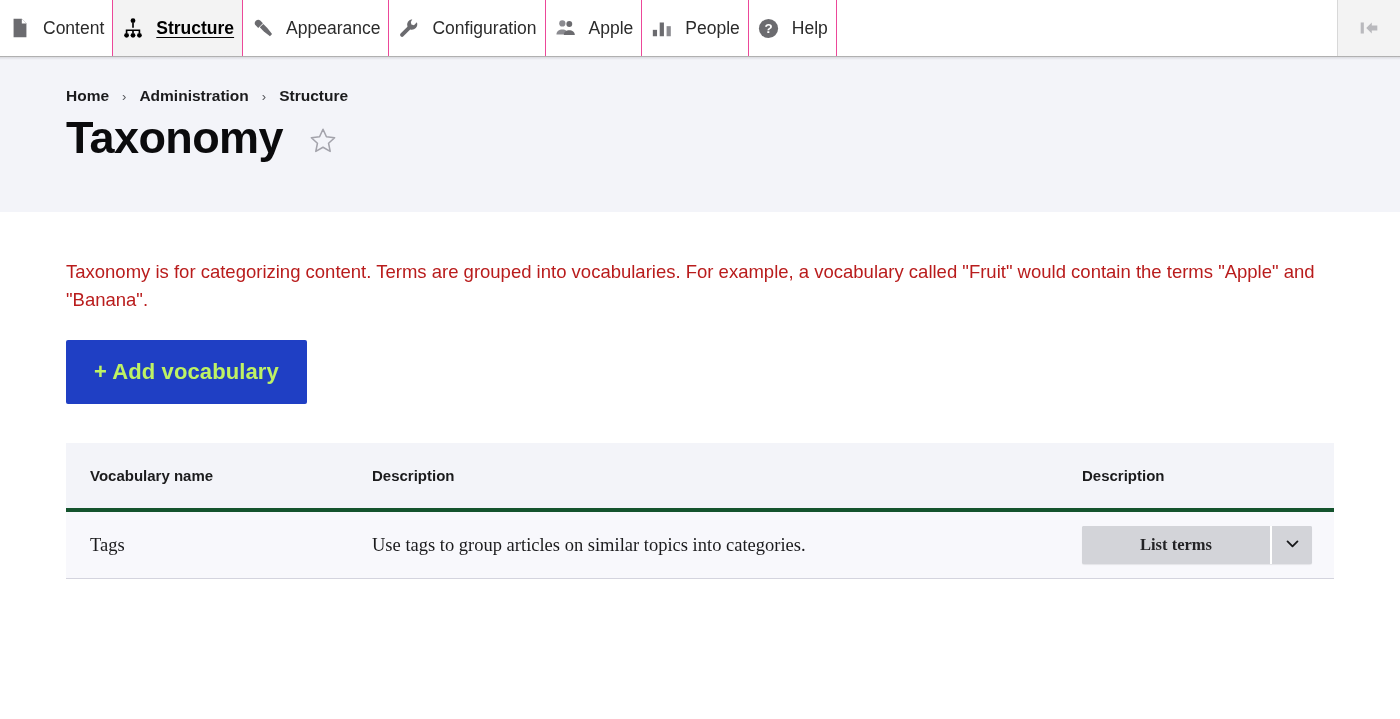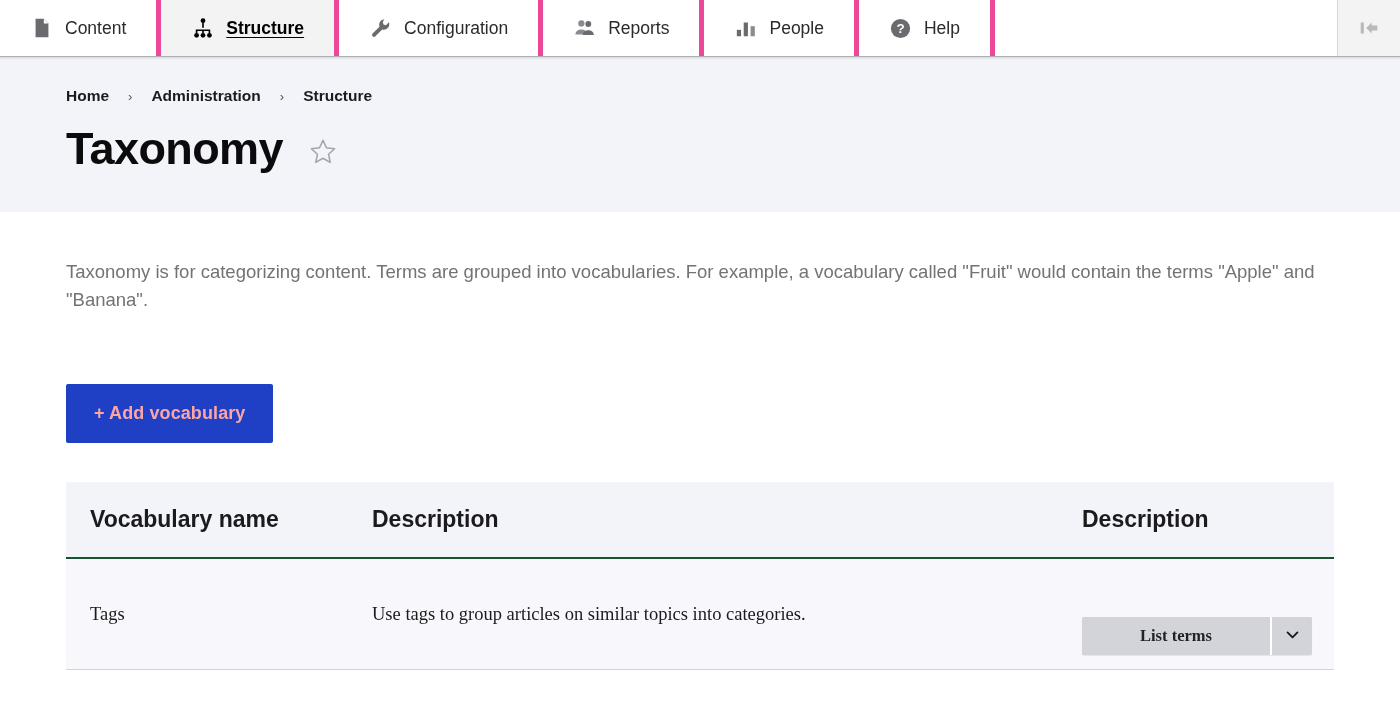--- a/index.html
+++ b/index.html
@@ -29,22 +29,22 @@
     position: absolute;
     left: 0; right: 0; bottom: -4px;
     height: 4px;
     background: linear-gradient(to bottom, rgba(0,0,0,0.14), rgba(0,0,0,0));
     pointer-events: none;
   }
   .tb-item {
     display: flex;
     align-items: center;
     gap: 11px;
-    padding: 0 30px;
-    border-right: 5px solid #ec4899;
+    padding: 0 8px;
+    border-right: 1px solid #ec4899;
     font-size: 17.5px;
     color: #2b2b2b;
     text-decoration: none;
     white-space: nowrap;
     background: #ffffff;
     cursor: pointer;
   }
   .tb-item.active {
     background: #f3f3f3;
     color: #000000;
@@ -80,25 +80,25 @@
   
   .hero {
     background: #f3f4f9;
     padding: 30px 0 34px 0;
     height: 155px;
   }
   .wrap { padding: 0 66px; }
   .breadcrumb {
     display: flex;
     align-items: center;
-    gap: 19px;
+    gap: 13px;
     font-size: 15.5px;
     font-weight: bold;
     color: #1b1b1d;
-    margin-bottom: 20px;
+    margin-bottom: 9px;
   }
   .crumb { color: #1b1b1d; text-decoration: none; cursor: pointer; }
   .crumb-sep {
     color: #55565b;
     font-size: 13px;
     font-weight: normal;
     user-select: none;
   }
   .title-row {
     display: flex;
@@ -125,53 +125,52 @@
     margin-top: 7px;
     cursor: pointer;
   }
 
   
   .main { padding-top: 46px; background: #fff; }
   .intro {
     margin: 0 0 26px 0;
     font-size: 18.5px;
     line-height: 1.52;
-    color: #737373;
+    color: #b91c1c;
     max-width: 1268px;
   }
   .btn-primary {
     display: inline-block;
     border: 0;
     border-radius: 2px;
     background: #1f3fc4;
-    color: #fca5a5;
+    color: #bef264;
     font-family: inherit;
-    font-size: 18px;
+    font-size: 22px;
     font-weight: bold;
     letter-spacing: 0.1px;
     padding: 19px 28px;
     cursor: pointer;
-    margin-top: 44px;
   }
 
   
   .table-wrap { margin-top: 39px; }
   table.vocab {
     width: 1268px;
     border-collapse: collapse;
     table-layout: fixed;
   }
   table.vocab thead th {
     background: #f3f4f9;
     text-align: left;
-    font-size: 23px;
+    font-size: 15px;
     font-weight: bold;
     color: #1b1b1d;
     padding: 24px 24px;
-    border-bottom: 2px solid #14532d;
+    border-bottom: 4px solid #14532d;
   }
   table.vocab tbody td {
     background: #f8f8fc;
     font-size: 18.5px;
     color: #1b1b1d;
     padding: 20px 24px;
     border-bottom: 1px solid #d4d4de;
     vertical-align: middle;
     font-family: Liberation Serif, serif;
   }
@@ -182,21 +181,20 @@
 
   
   .dropbutton {
     display: inline-flex;
     align-items: stretch;
     background: #d3d4d9;
     border-radius: 2px;
     overflow: hidden;
     height: 38px;
     box-shadow: 0 1px 1px rgba(0,0,0,0.08);
-    margin-top: 44px;
   }
   .dropbutton .db-action {
     display: flex;
     align-items: center;
     justify-content: center;
     min-width: 188px;
     padding: 0 18px;
     font-size: 16.5px;
     font-weight: bold;
     color: #232326;
@@ -237,41 +235,50 @@
         <circle cx="12" cy="4" r="2.6" fill="#000"></circle>
         <circle cx="5" cy="20" r="2.6" fill="#000"></circle>
         <circle cx="12" cy="20" r="2.6" fill="#000"></circle>
         <circle cx="19" cy="20" r="2.6" fill="#000"></circle>
         <path stroke="#000" stroke-width="1.8" fill="none" d="M12 6.6v5M5 17.4v-2.9h14v2.9M12 14.5v2.9"></path>
       </svg>
     </span>
     <span class="tb-label">Structure</span>
   </a>
 
+  <a class="tb-item" href="#">
+    <span class="tb-ico">
+      <svg width="22" height="22" viewBox="0 0 24 24">
+        <path fill="#6b6b6f" d="M4.2 4.2a3.6 3.6 0 0 1 5.1 0l2.6 2.6-5.1 5.1-2.6-2.6a3.6 3.6 0 0 1 0-5.1z"></path>
+        <path fill="#6b6b6f" d="M12.3 7.5l4.4 4.4 5.2 6.7-2.3 2.3-6.7-5.2-4.4-4.4z"></path>
+      </svg>
+    </span>
+    <span class="tb-label">Appearance</span>
+  </a>
 
 
   <a class="tb-item" href="#">
     <span class="tb-ico">
       <svg width="22" height="22" viewBox="0 0 24 24">
         <path fill="#6b6b6f" d="M15.6 2.4a6 6 0 0 0-5.3 8.2L2.8 18a2.2 2.2 0 0 0 3.1 3.1l7.4-7.5a6 6 0 0 0 7.3-7.9l-3.2 3.2-2.8-.6-.6-2.8z"></path>
       </svg>
     </span>
     <span class="tb-label">Configuration</span>
   </a>
 
   <a class="tb-item" href="#">
     <span class="tb-ico">
       <svg width="22" height="22" viewBox="0 0 24 24">
         <circle cx="8" cy="7" r="3.4" fill="#8b8b90"></circle>
         <path fill="#8b8b90" d="M1.6 19c0-3.4 2.9-5.4 6.4-5.4s6.4 2 6.4 5.4z"></path>
         <circle cx="15.6" cy="7.6" r="3.2" fill="#6b6b6f"></circle>
         <path fill="#6b6b6f" d="M9.6 19.6c0-3.2 2.7-5.1 6-5.1s6 1.9 6 5.1z"></path>
       </svg>
     </span>
-    <span class="tb-label">Reports</span>
+    <span class="tb-label">Apple</span>
   </a>
 
   <a class="tb-item" href="#">
     <span class="tb-ico">
       <svg width="22" height="22" viewBox="0 0 24 24">
         <rect x="2" y="14" width="4.6" height="7" fill="#6b6b6f"></rect>
         <rect x="9.5" y="6" width="4.6" height="15" fill="#6b6b6f"></rect>
         <rect x="17" y="10" width="4.6" height="11" fill="#8b8b90"></rect>
       </svg>
     </span>

